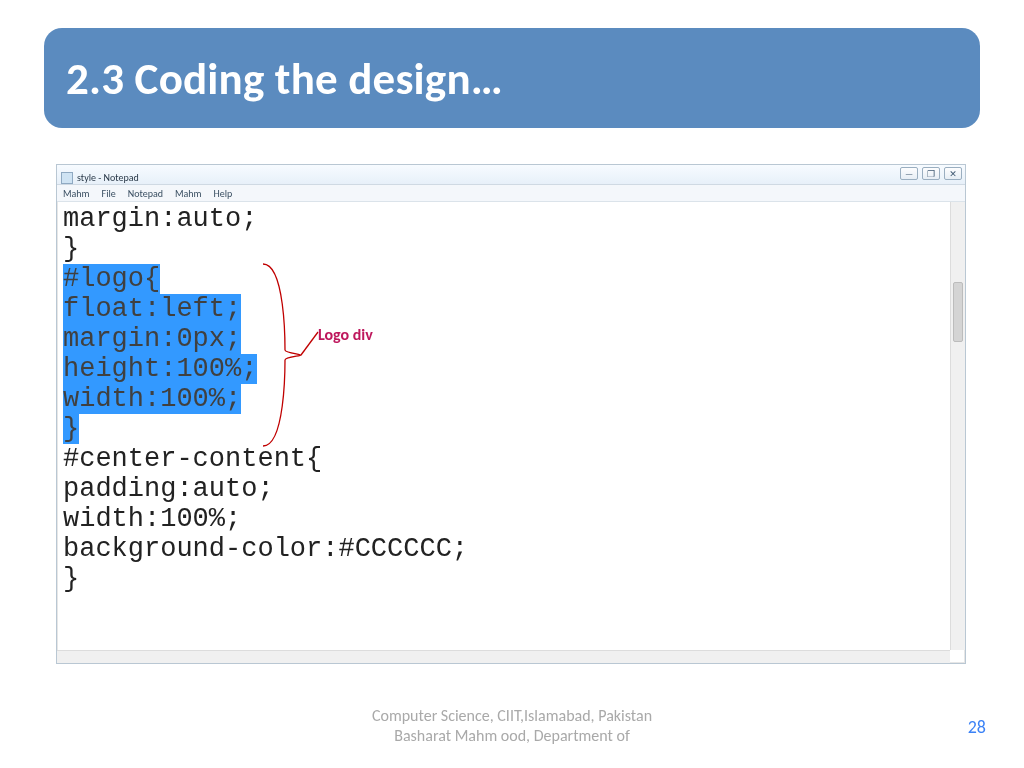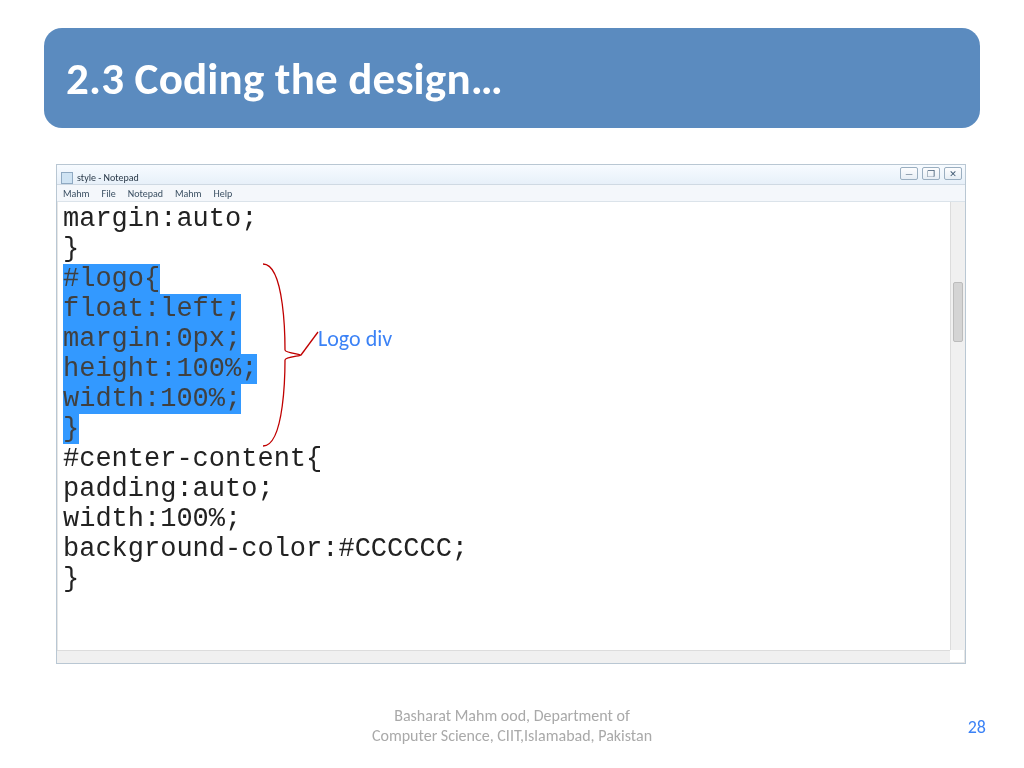--- a/index.html
+++ b/index.html
@@ -81,21 +81,21 @@
     position: absolute; left:0; right:15px; bottom:0; height:13px;
     background:#f0f0f0; border-top:1px solid #dcdcdc;
   }
   .sel { background:#3399ff; color:#404040; }
 
   .brace-svg { position:absolute; pointer-events:none; }
 
   .callout-label {
     position: absolute;
     left: 318px; top: 325px;
-    font-size: 22px; font-weight: 400; color:#3b82f6;
+    font-size: 16px; font-weight: 700; color:#be185d;
   }
 
   .footer-center {
     position: absolute;
     left: 0; right: 0; top: 706px;
     text-align: center;
     font-size: 16px;
     color: #a9a9a9;
     line-height: 20px;
   }
@@ -151,18 +151,18 @@
   </div>
 
   <svg class="brace-svg" style="left:261px; top:262px;" width="60" height="186">
     <path d="M2 2 C 24 2, 24 80, 24 88 C 24 91, 40 92, 40 93 C 40 94, 24 95, 24 98 C 24 106, 24 184, 2 184" stroke="#c00000" stroke-width="1.3" fill="none"></path>
     <line x1="40" y1="93" x2="57" y2="70" stroke="#c00000" stroke-width="1.3"></line>
   </svg>
 
   <div class="callout-label">Logo div</div>
 
   <div class="footer-center">
+    <div>Computer Science, CIIT,Islamabad, Pakistan</div>
     <div>Basharat Mahm ood, Department of</div>
-    <div>Computer Science, CIIT,Islamabad, Pakistan</div>
   </div>
   <div class="footer-pagenum">28</div>
 
 </div>
 
 </body></html>

